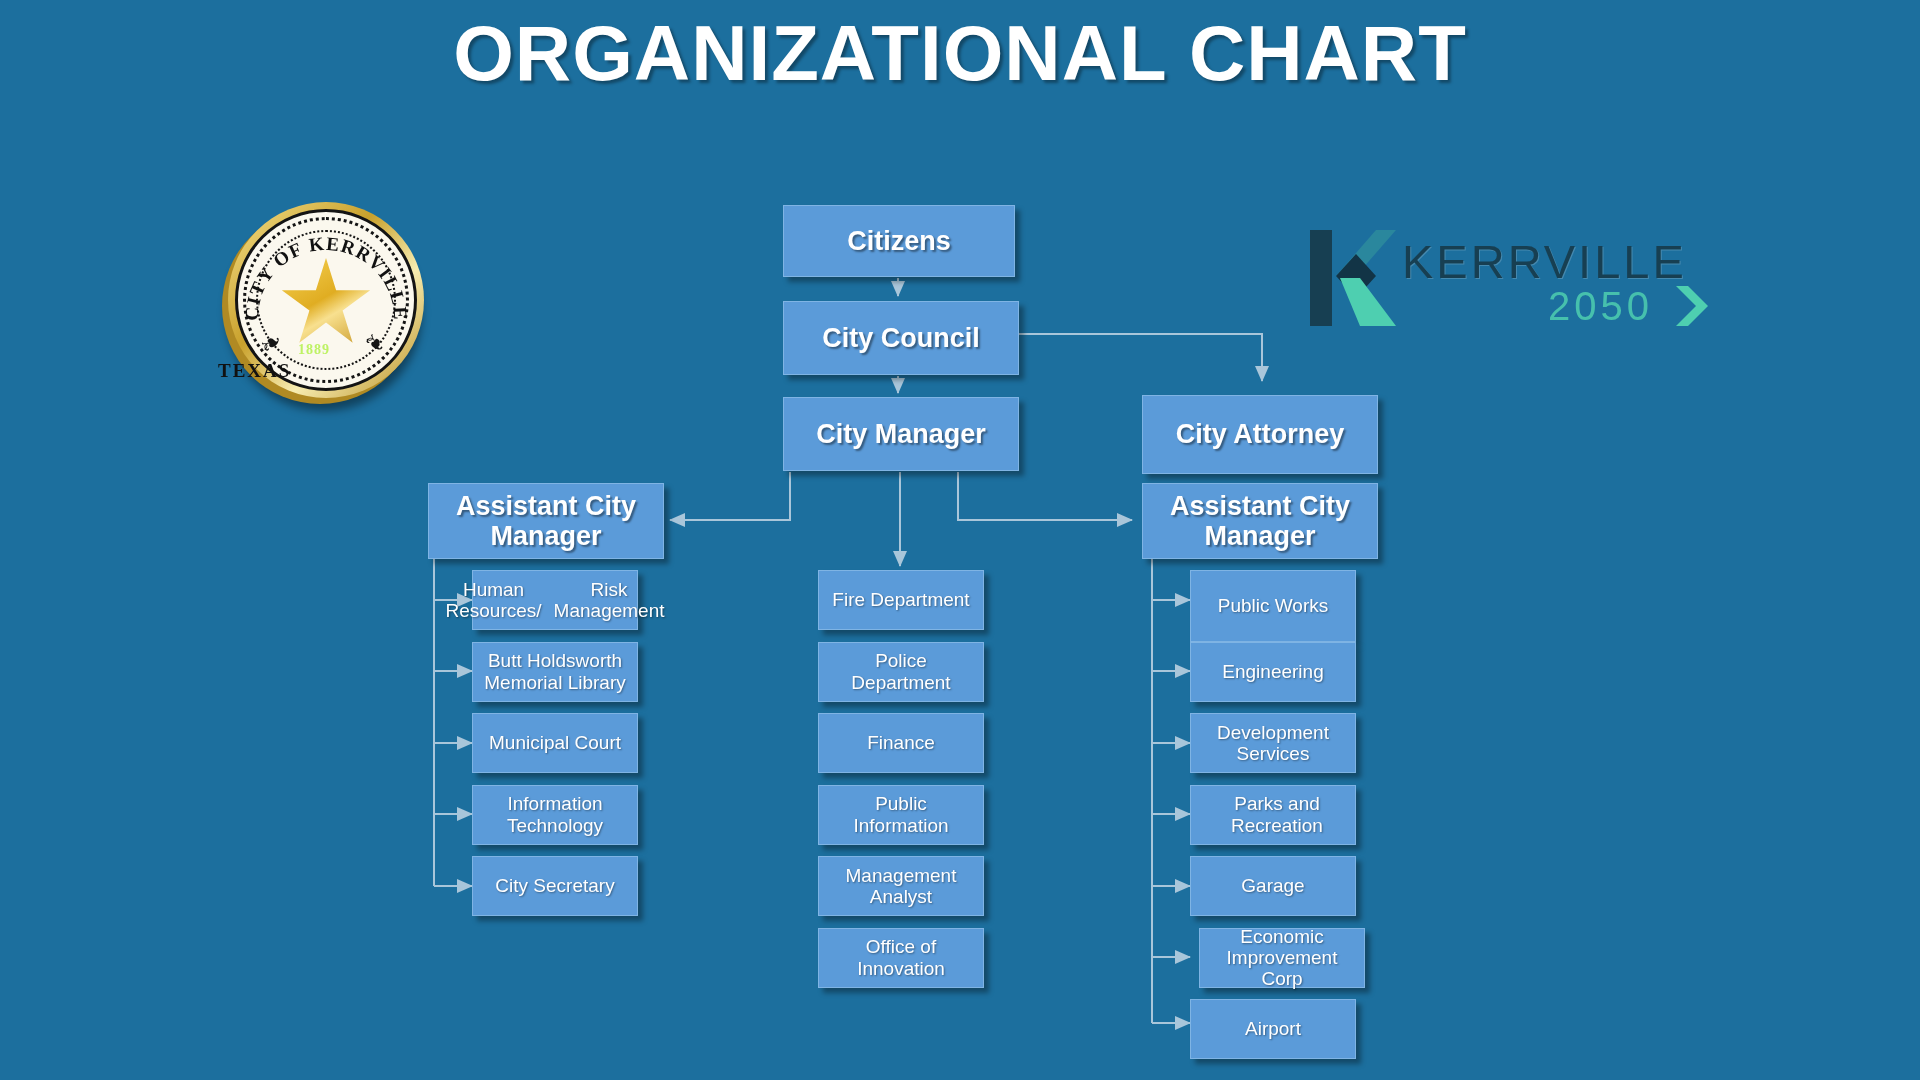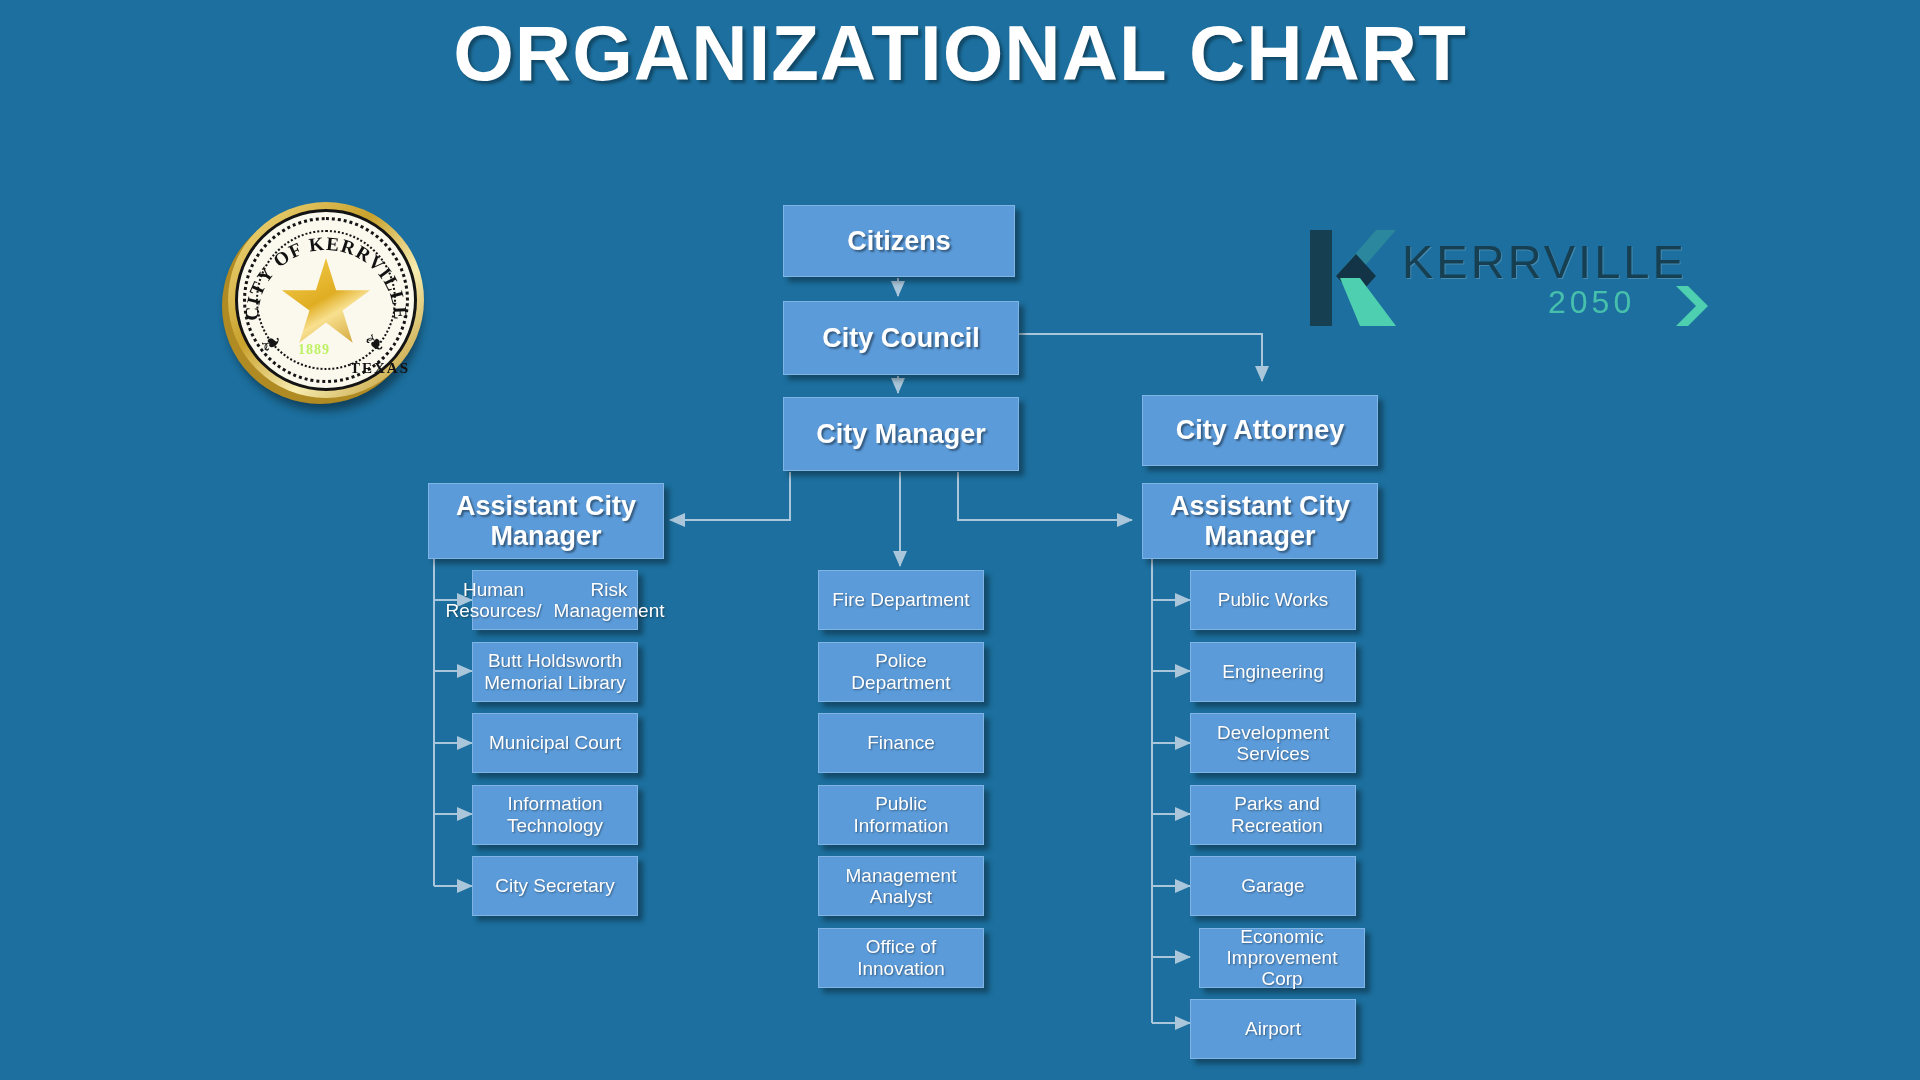--- a/index.html
+++ b/index.html
@@ -76,43 +76,43 @@
   }
   .seal .arc{
     position:absolute;left:0;top:0;width:216px;height:208px;
   }
   .seal .year{
     position:absolute;left:0;right:16px;top:142px;text-align:center;
     font-size:14px;font-weight:bold;color:#bef264;
     font-family:"Liberation Serif", serif;letter-spacing:1px;
   }
   .seal .texas{
-    position:absolute;left:0;right:16px;top:160px;text-align:right;
-    font-size:15px;font-weight:bold;color:#111;
+    position:absolute;left:0;right:16px;top:160px;text-align:left;
+    font-size:19px;font-weight:bold;color:#111;
     font-family:"Liberation Serif", serif;letter-spacing:2px;
   }
   .seal .leafL,.seal .leafR{
     position:absolute;width:34px;height:34px;color:#151515;font-size:26px;
     line-height:34px;text-align:center;
   }
   .seal .leafL{left:36px;top:126px;transform:rotate(-35deg);}
   .seal .leafR{left:140px;top:126px;transform:rotate(35deg);}
 
   
   .klogo{position:absolute;left:1310px;top:226px;width:420px;height:110px;}
   .klogo .kmark{position:absolute;left:0;top:0;width:86px;height:100px;}
   .klogo .ktext{
     position:absolute;left:92px;top:8px;
     font-size:47px;letter-spacing:3px;color:#173f52;font-weight:400;
     text-shadow:1px 1px 0 rgba(255,255,255,.18);
     font-family:"Liberation Sans", sans-serif;
   }
   .klogo .ksub{
     position:absolute;left:238px;top:58px;
-    font-size:32px;letter-spacing:4px;color:#4ecfb0;font-weight:400;opacity:.85;
+    font-size:40px;letter-spacing:4px;color:#4ecfb0;font-weight:400;opacity:.85;
     font-family:"Liberation Sans", sans-serif;
   }
   .klogo .chev{position:absolute;left:364px;top:58px;width:40px;height:44px;}
 </style>
 </head>
 <body>
 
 <div id="stage">
 
   <div class="title">ORGANIZATIONAL CHART</div>
@@ -195,21 +195,21 @@
   </div>
 
   <div class="box top" style="left:783px;top:301px;width:236px;height:74px;">
     <span>City Council</span>
   </div>
 
   <div class="box top" style="left:783px;top:397px;width:236px;height:74px;">
     <span>City Manager</span>
   </div>
 
-  <div class="box top" style="left:1142px;top:395px;width:236px;height:71px;">
+  <div class="box top" style="left:1142px;top:395px;width:236px;height:79px;">
     <span>City Attorney</span>
   </div>
 
   <div class="box top" style="left:428px;top:483px;width:236px;height:76px;flex-direction:column;">
     <span>Assistant City</span>
     <span>Manager</span>
   </div>
 
   <div class="box top" style="left:1142px;top:483px;width:236px;height:76px;flex-direction:column;">
     <span>Assistant City</span>
@@ -252,21 +252,21 @@
       <div class="box leaf" style="left: 818px; top: 856px; width: 166px; height: 60px; flex-direction: column;">
         <span>Management</span>
         <span>Analyst</span>
       </div>
       <div class="box leaf" style="left: 818px; top: 927.5px; width: 166px; height: 60px; flex-direction: column;">
         <span>Office of</span>
         <span>Innovation</span>
       </div>
     </div>
   <div id="col-right">
-      <div class="box leaf" style="left: 1190px; top: 570px; width: 166px; height: 60px; flex-direction: column;">
+      <div class="box leaf" style="left: 1190px; top: 570px; width: 166px; height: 72px; flex-direction: column;">
         <span>Public Works</span>
       </div>
       <div class="box leaf" style="left: 1190px; top: 641.5px; width: 166px; height: 60px; flex-direction: column;">
         <span>Engineering</span>
       </div>
       <div class="box leaf" style="left: 1190px; top: 713px; width: 166px; height: 60px; flex-direction: column;">
         <span>Development</span>
         <span>Services</span>
       </div>
       <div class="box leaf" style="left: 1190px; top: 784.5px; width: 166px; height: 60px; flex-direction: column; padding-left: 8px;">

